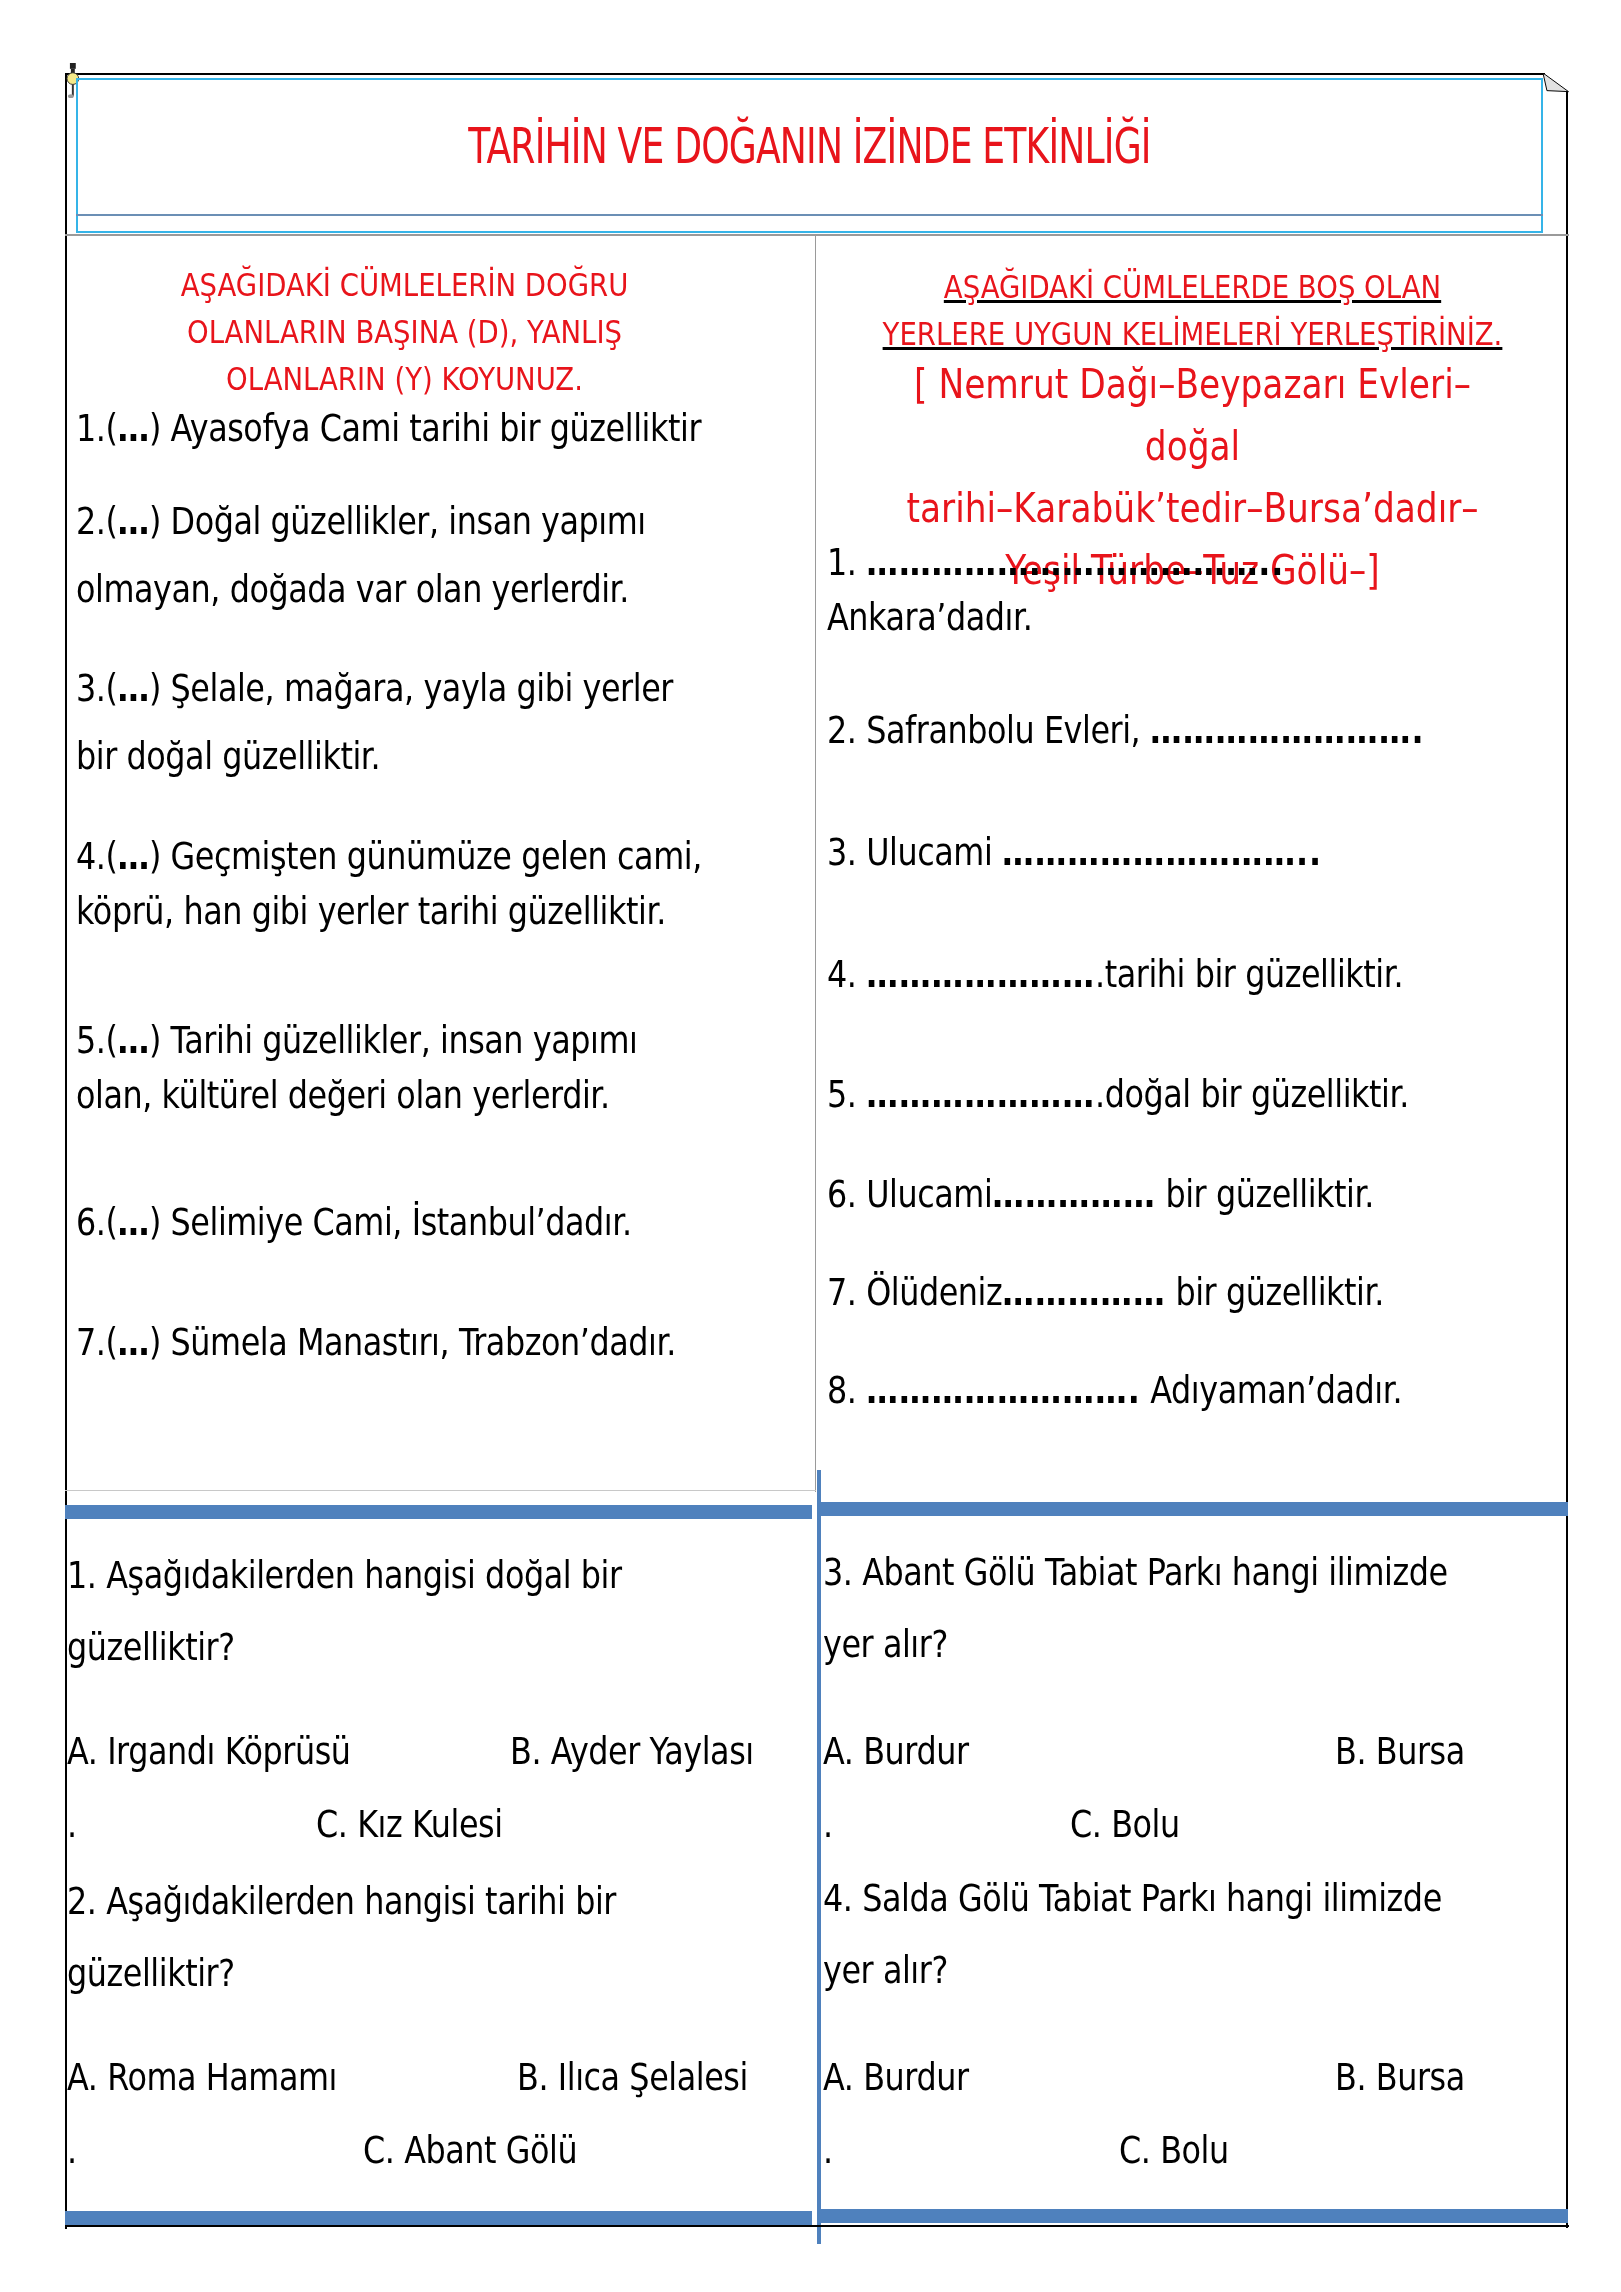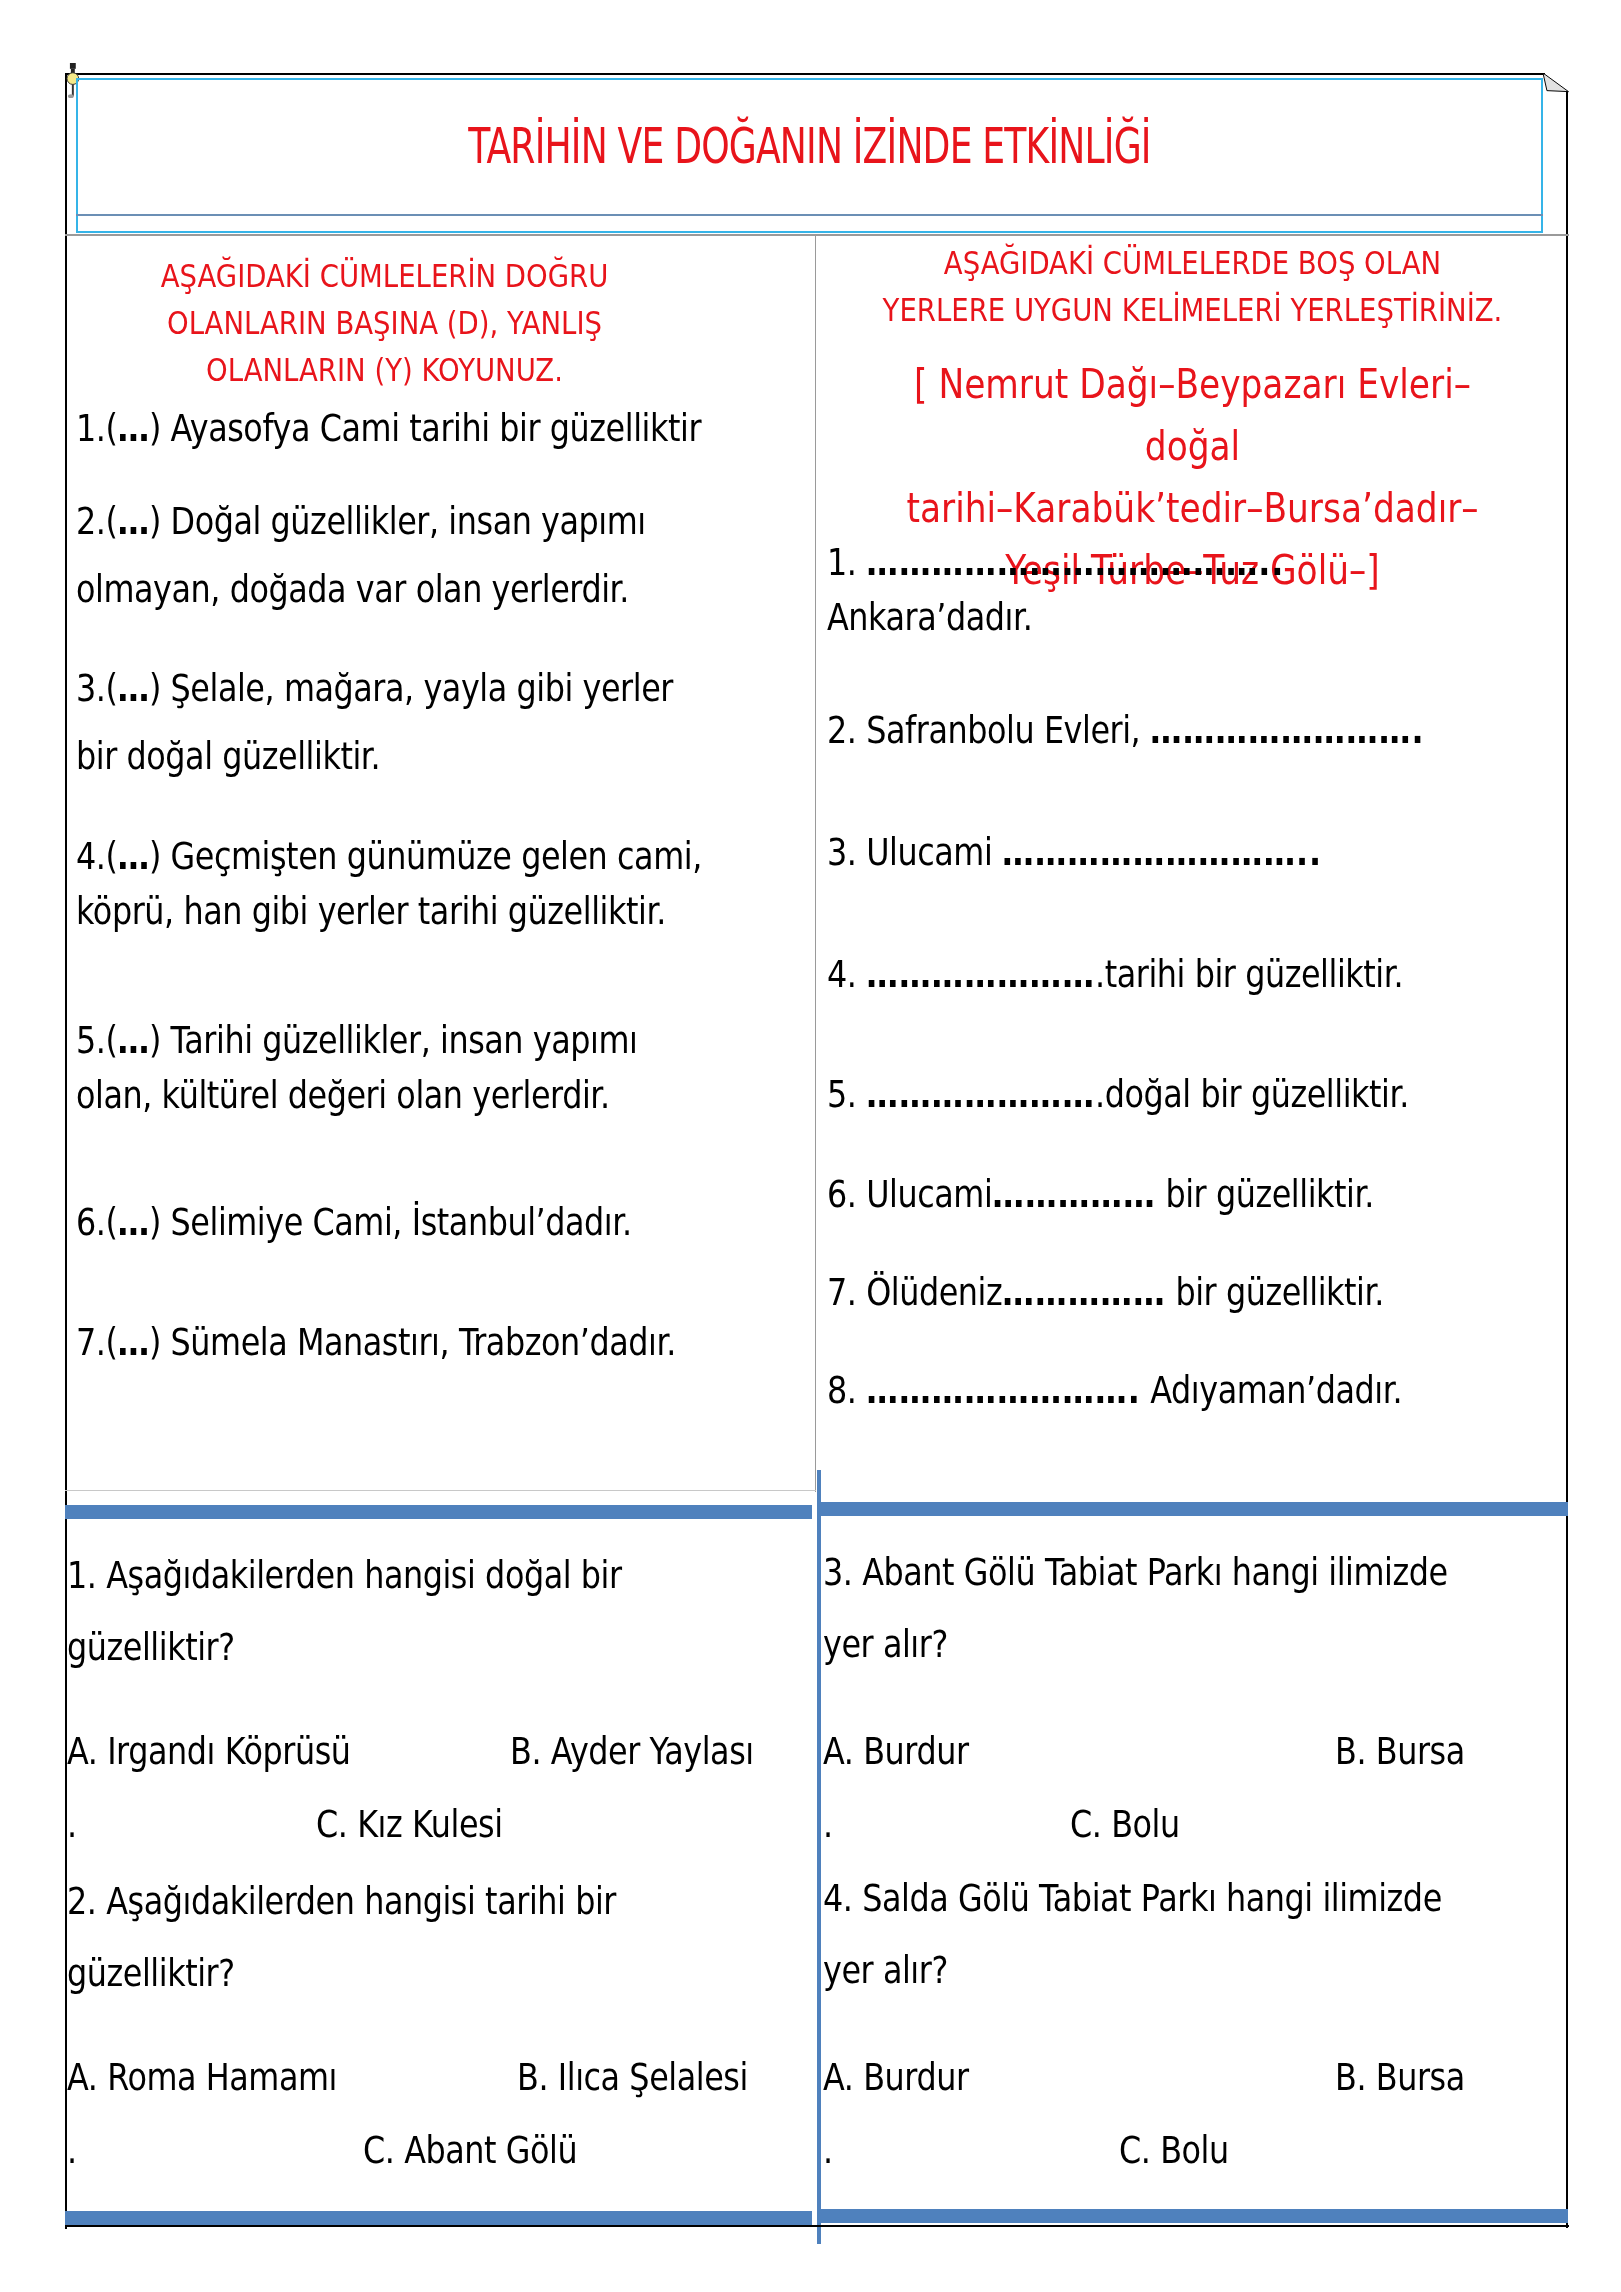--- a/index.html
+++ b/index.html
@@ -51,21 +51,21 @@
 </svg>
 
 <div class="abs title-box"></div>
 <div class="abs title-divider"></div>
 <div class="abs title-text">TARİHİN VE DOĞANIN İZİNDE ETKİNLİĞİ</div>
 
 <div class="abs section-top-line"></div>
 <div class="abs col-divider"></div>
 <div class="abs left-bottom-line"></div>
 
-<div class="abs" style="left:67px;top:253px;width:635px;">
+<div class="abs" style="left:67px;top:262px;width:635px;padding-left:20px;">
   <div class="instr">AŞAĞIDAKİ CÜMLELERİN DOĞRU</div>
   <div class="instr">OLANLARIN BAŞINA (D), YANLIŞ</div>
   <div class="instr">OLANLARIN  (Y) KOYUNUZ.</div>
 </div>
 
 <div class="abs hand" style="left:76px;top:407px;">
   <span>1.(</span><span class="br-bold">…</span><span>)</span> <span>Ayasofya Cami tarihi bir güzelliktir</span>
 </div>
 
 <div class="abs hand" style="left:76px;top:500px;">
@@ -89,21 +89,21 @@
 </div>
 
 <div class="abs hand" style="left:76px;top:1201px;">
   <span>6.(</span><span class="br-bold">…</span><span>)</span> <span>Selimiye Cami, İstanbul’dadır.</span>
 </div>
 
 <div class="abs hand" style="left:76px;top:1321px;">
   <span>7.(</span><span class="br-bold">…</span><span>)</span> <span>Sümela Manastırı, Trabzon’dadır.</span>
 </div>
 
-<div class="abs" style="left:819px;top:240px;width:747px;">
+<div class="abs" style="left:819px;top:264px;width:747px;text-decoration:underline;">
   <div class="instr">AŞAĞIDAKİ CÜMLELERDE BOŞ OLAN</div>
   <div class="instr">YERLERE UYGUN KELİMELERİ YERLEŞTİRİNİZ.</div>
 </div>
 <div class="abs" style="left:819px;top:353px;width:747px;">
   <div class="wordbank">[ Nemrut Dağı–Beypazarı Evleri– doğal</div>
   <div class="wordbank">tarihi–Karabük’tedir–Bursa’dadır–</div>
   <div class="wordbank">Yeşil Türbe–Tuz Gölü–]</div>
 </div>
 
 <div class="abs hand" style="left:827px;top:541px;">

